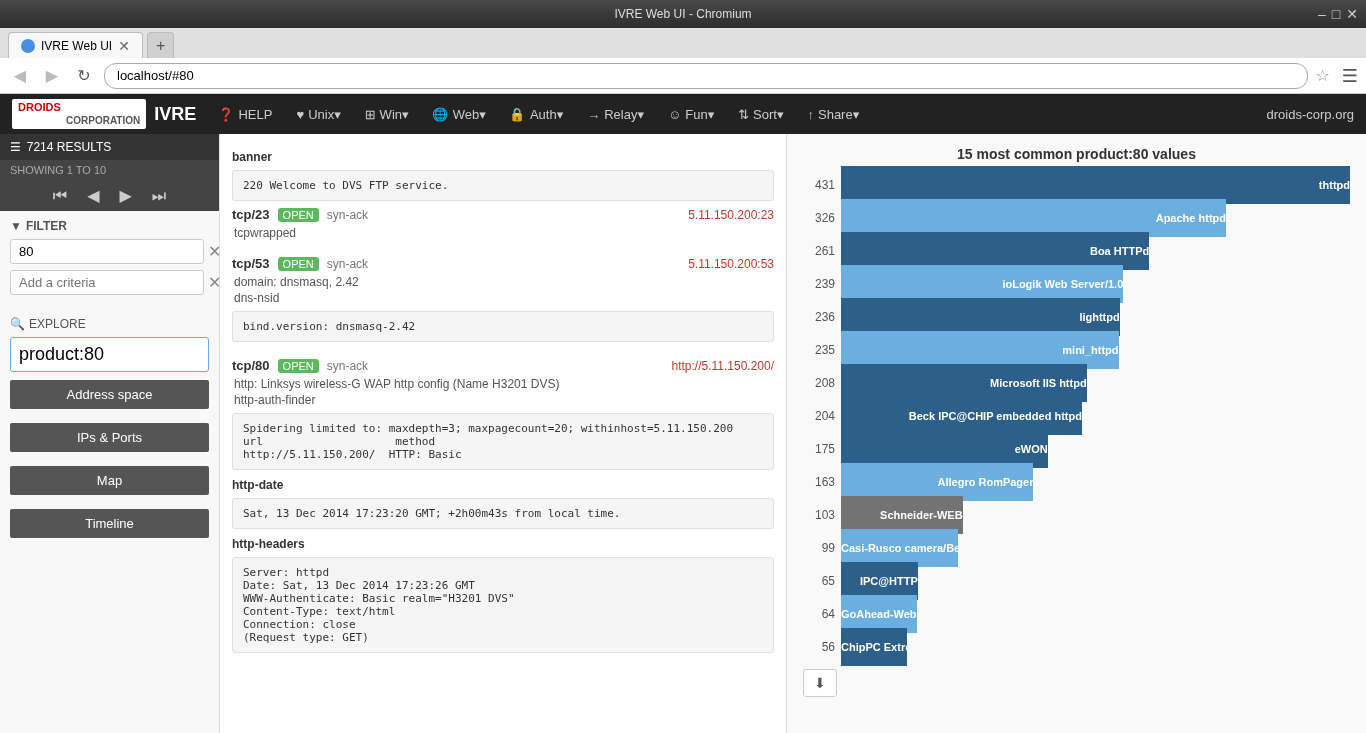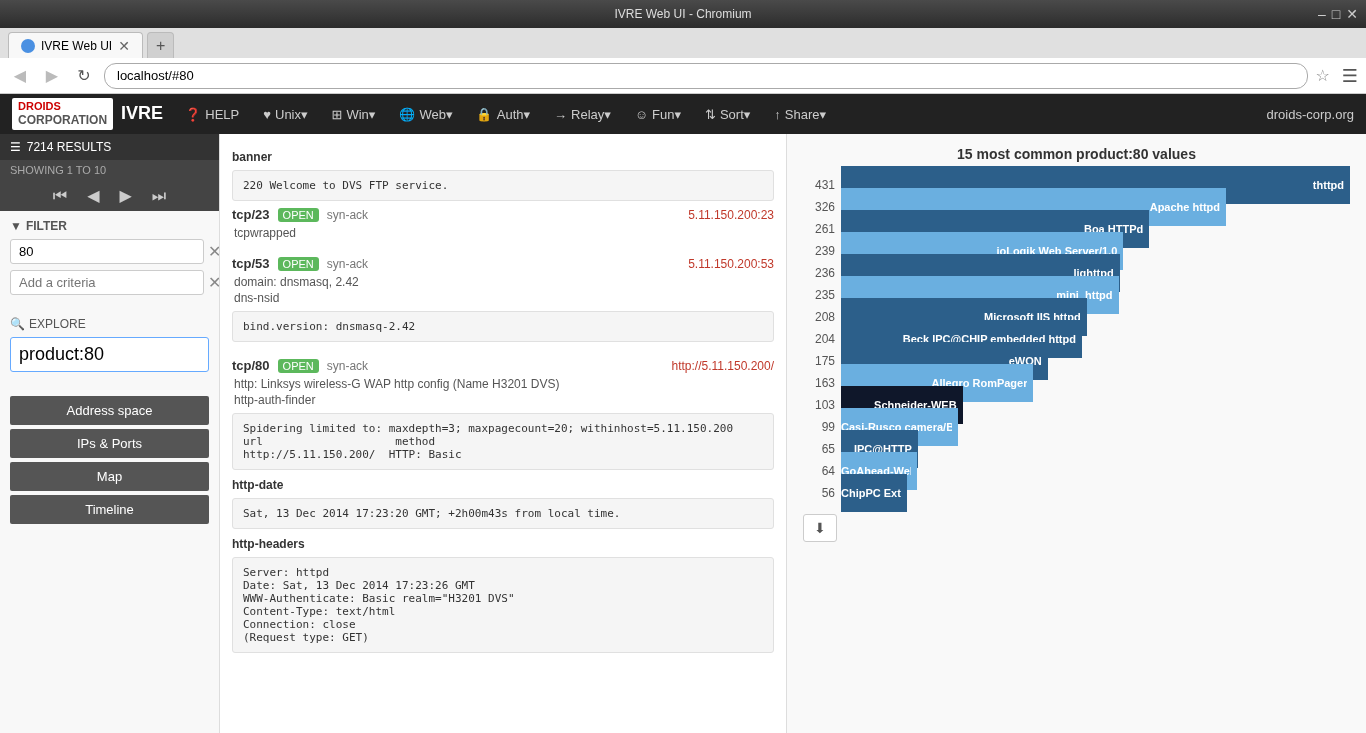--- a/index.html
+++ b/index.html
@@ -119,21 +119,21 @@
     }
     .logo-box {
       background: #fff;
       padding: 2px 6px;
       border-radius: 2px;
       font-size: 11px;
       font-weight: bold;
       color: #c00;
       line-height: 1.2;
     }
-    .logo-box .sub { color: #555; font-size: 12px; display: block; }
+    .logo-box .sub { color: #555; font-size: 10px; display: block; margin-left: 48px; }
     .brand-name { font-size: 18px; font-weight: bold; color: #fff; }
     .nav-menu-item {
       padding: 8px 10px;
       color: #ccc;
       font-size: 13px;
       cursor: pointer;
       display: flex;
       align-items: center;
       gap: 4px;
       height: 40px;
@@ -231,22 +231,22 @@
       width: 100%;
       border: 1px solid #66aaff;
       border-radius: 3px;
       padding: 6px 8px;
       font-size: 18px;
       background: #fff;
     }
     .explore-buttons {
       display: flex;
       flex-direction: column;
-      gap: 4px;
-      margin-top: 24px;
+      gap: 14px;
+      margin-top: 8px;
     }
     .explore-btn {
       background: #555;
       color: #fff;
       border: none;
       padding: 7px;
       font-size: 13px;
       cursor: pointer;
       text-align: center;
       border-radius: 2px;
@@ -312,21 +312,21 @@
     .chart-title {
       font-size: 14px;
       font-weight: bold;
       text-align: center;
       color: #333;
       margin-bottom: 12px;
     }
     .bar-row {
       display: flex;
       align-items: center;
-      margin-bottom: 0;
+      margin-bottom: 11px;
       gap: 6px;
     }
     .bar-count {
       width: 32px;
       text-align: right;
       font-size: 12px;
       color: #555;
       flex-shrink: 0;
     }
     .bar-container {
@@ -334,21 +334,20 @@
       height: 22px;
       position: relative;
       display: flex;
       align-items: center;
     }
     .bar {
       height: 38px;
       display: flex;
       align-items: center;
       justify-content: flex-end;
-      padding-right: 6px;
       min-width: 30px;
       position: relative;
     }
     .bar-label {
       font-size: 11px;
       font-weight: bold;
       color: #fff;
       white-space: nowrap;
       overflow: hidden;
     }
@@ -621,21 +620,21 @@
             <div class="bar-count">163</div>
             <div class="bar-container">
               <div class="bar" style="width: 37.819%; background: rgb(106, 175, 224);">
                 <span class="bar-label">Allegro RomPager</span>
               </div>
             </div>
           </div>
           <div class="bar-row">
             <div class="bar-count">103</div>
             <div class="bar-container">
-              <div class="bar" style="width: 23.8979%; background: #0f172a;">
+              <div class="bar" style="width: 23.8979%; background: #737373;">
                 <span class="bar-label">Schneider-WEB</span>
               </div>
             </div>
           </div>
           <div class="bar-row">
             <div class="bar-count">99</div>
             <div class="bar-container">
               <div class="bar" style="width: 22.9698%; background: rgb(106, 175, 224);">
                 <span class="bar-label">Casi-Rusco camera/Bestelco VoIP phone http config</span>
               </div>

